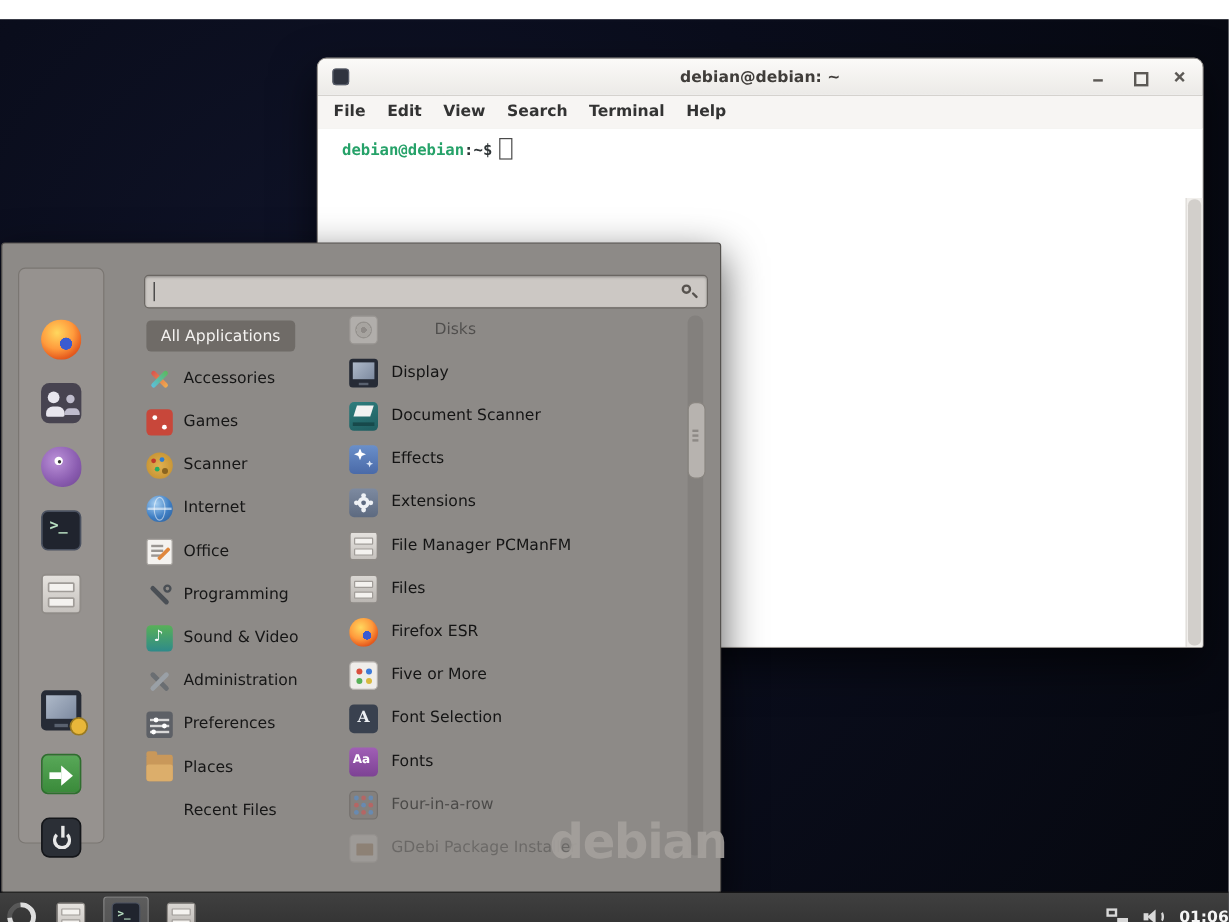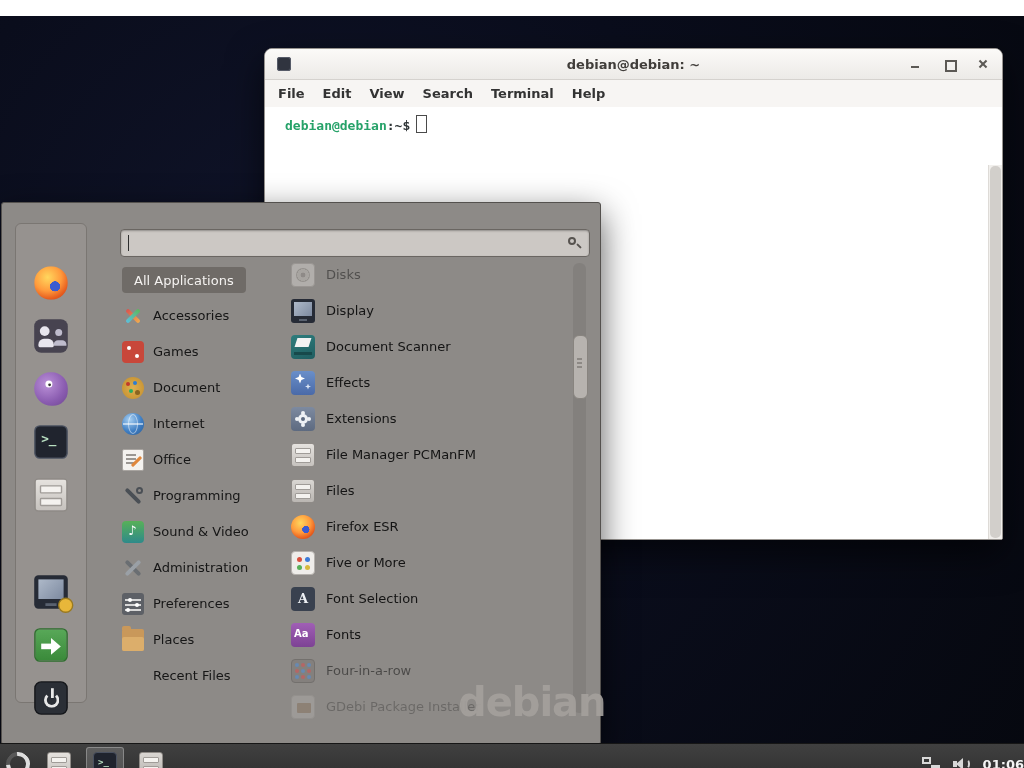--- a/index.html
+++ b/index.html
@@ -70,21 +70,21 @@
     border-radius:4px;color:#f4f2f0;margin-bottom:9px;justify-content:flex-end;}
   .cat-row{display:flex;align-items:center;height:27px;margin-bottom:9px;}
   .cat-row .cico{margin-right:9px;}
   .cspacer{width:22px;height:22px;margin-right:9px;flex:none;}
   .clabel{color:#161616;white-space:nowrap;}
 
   .app-col{position:absolute;left:289px;top:58px;width:282px;}
   .app-row{display:flex;align-items:center;height:27px;margin-bottom:9px;}
   .app-row .ico24{margin-right:11px;flex:none;}
   .alabel{color:#141414;white-space:nowrap;}
-  .fade50{opacity:.5;} .fade55{opacity:.55;} .fade28{opacity:.28;}
+  .fade50{opacity:.5;gap:36px;} .fade55{opacity:.55;} .fade28{opacity:.28;}
 
   .menu-scrollbar{position:absolute;left:571px;top:60px;width:13px;height:450px;
     background:rgba(0,0,0,.07);border-radius:6px;}
   .menu-scroll-thumb{position:absolute;left:0;top:72px;width:13px;height:62px;background:#b7b3af;
     border:1px solid #88847f;border-radius:6px;}
   .menu-scroll-thumb::before{content:"";position:absolute;left:3px;top:26px;width:5px;height:2px;
     background:#8d8985;box-shadow:0 4px 0 #8d8985,0 -4px 0 #8d8985;}
   .watermark{position:absolute;left:456px;top:476px;font-size:40px;font-weight:bold;
     color:#a5a19d;letter-spacing:-1px;opacity:.9;}
 
@@ -280,21 +280,21 @@
       <div class="cat-row">
         <span class="icox cico c-accessories"></span>
         <span class="clabel">Accessories</span>
       </div>
       <div class="cat-row">
         <span class="icox cico c-games"></span>
         <span class="clabel">Games</span>
       </div>
       <div class="cat-row">
         <span class="icox cico c-graphics"></span>
-        <span class="clabel">Document</span>
+        <span class="clabel">Scanner</span>
       </div>
       <div class="cat-row">
         <span class="icox cico c-internet"></span>
         <span class="clabel">Internet</span>
       </div>
       <div class="cat-row">
         <span class="icox cico c-office"></span>
         <span class="clabel">Office</span>
       </div>
       <div class="cat-row">

